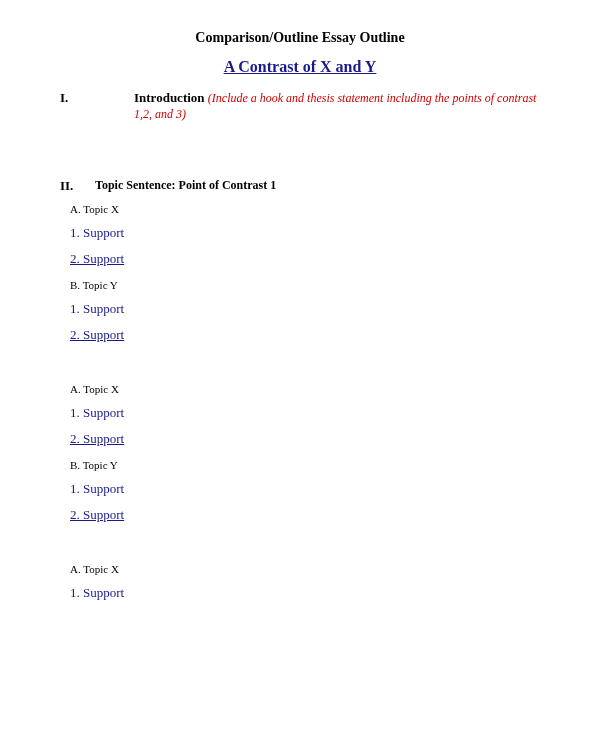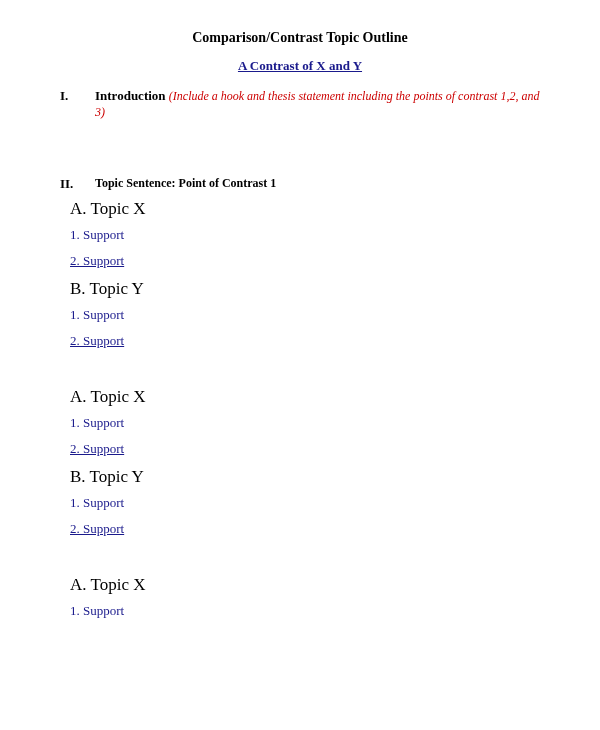--- a/index.html
+++ b/index.html
@@ -21,21 +21,21 @@
     .page-title {
       text-align: center;
       font-size: 14px;
       font-weight: bold;
       margin-bottom: 12px;
       color: #000;
     }
 
     .subtitle {
       text-align: center;
-      font-size: 13px;
+      font-size: 16px;
       font-weight: bold;
       text-decoration: underline;
       color: #1a1a8c;
       margin-bottom: 14px;
     }
 
     .outline-section {
       margin-bottom: 18px;
     }
 
@@ -47,20 +47,21 @@
 
     .roman-numeral {
       min-width: 35px;
       font-weight: bold;
       font-size: 13px;
       color: #000;
     }
 
     .section-content {
       flex: 1;
+      margin-left: 39px;
     }
 
     .section-heading {
       font-size: 12px;
       font-weight: bold;
       color: #000;
       margin-bottom: 2px;
     }
 
     .intro-note {
@@ -79,21 +80,21 @@
 
     .alpha-item {
       margin-left: 10px;
       margin-top: 6px;
       font-size: 13px;
       color: #000;
     }
 
     .alpha-label {
       display: inline;
-      font-size: 17px;
+      font-size: 11px;
     }
 
     .numbered-item {
       margin-top: 8px;
       font-size: 13px;
       color: #1a1a8c;
     }
 
     .numbered-item-2 {
       margin-top: 10px;
@@ -106,21 +107,21 @@
 
     .spacer-small {
       height: 14px;
     }
   </style>
 </head>
 <body>
 
 <div>
 
-  <div class="page-title">Comparison/Contrast Topic Outline</div>
+  <div class="page-title">Comparison/Outline Essay Outline</div>
 
   <div class="subtitle">A Contrast of X and Y</div>
 
   <div class="outline-section roman-item">
     <span class="roman-numeral">I.</span>
     <div class="section-content">
       <span class="intro-label">Introduction</span>
       <span class="intro-note"> (Include a hook and thesis statement including the points of contrast 1,2, and 3)</span>
     </div>
   </div>

